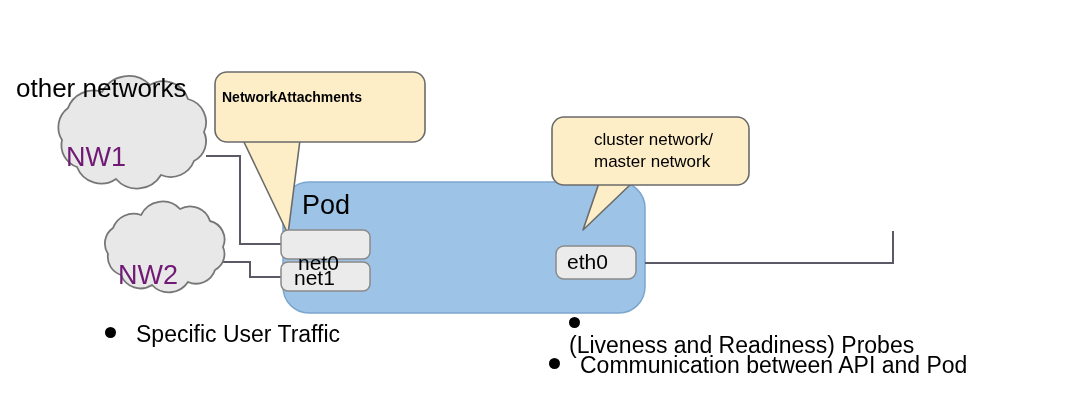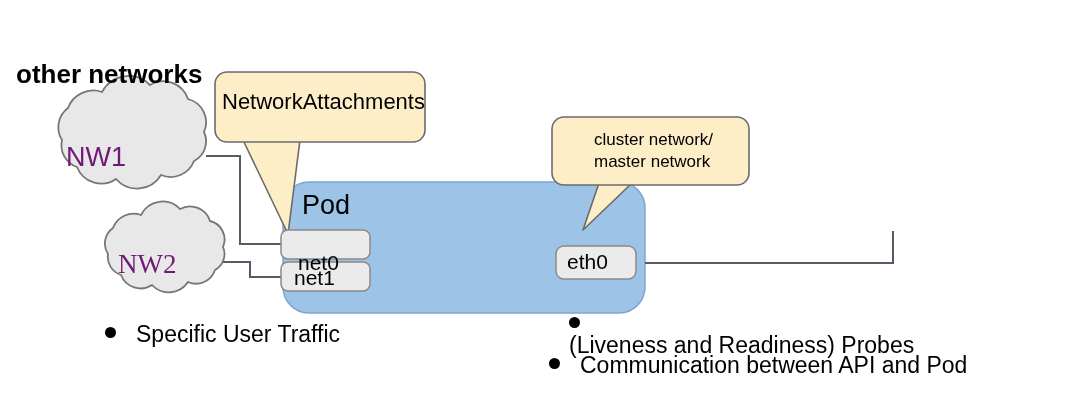--- a/index.html
+++ b/index.html
@@ -23,44 +23,44 @@
     height: 412px;
   }
   .txt {
     position: absolute;
     color: #000000;
     white-space: pre;
     line-height: 1.22;
   }
   .label-other-networks {
     left: 16px;
-    top: 59px;
+    top: 73px;
     font-size: 26px;
-    font-weight: bold;
   }
   .label-k8s-servers {
     left: 630px;
     top: 30px;
     font-size: 26px;
   }
   .label-pod {
     left: 302px;
     top: 189px;
     font-size: 27px;
   }
   .callout-text {
     position: absolute;
     color: #000000;
     white-space: pre;
     line-height: 1.3;
   }
   .na-text {
     left: 222px;
     top: 88px;
-    font-size: 22px;
+    font-size: 14px;
+    font-weight: bold;
   }
   .cn-text {
     left: 562px;
     top: 129px;
     font-size: 17px;
     margin-left: 32px;
   }
   .iface-text {
     position: absolute;
     font-size: 21px;
@@ -70,21 +70,21 @@
   .net0-text { left: 298px; top: 234px; margin-top: 17px; }
   .net1-text { left: 294px; top: 266px; }
   .eth0-text { left: 567px; top: 250px; }
   .cloud-text {
     position: absolute;
     font-size: 27px;
     color: #701a75;
     white-space: pre;
   }
   .nw1-text { left: 66px; top: 142px; }
-  .nw2-text { left: 118px; top: 249px; font-family: Liberation Serif, serif; }
+  .nw2-text { left: 118px; top: 260px; }
   .bullet-row {
     position: absolute;
     display: flex;
     align-items: baseline;
   }
   .bullet-dot {
     width: 11px;
     height: 11px;
     border-radius: 50%;
     background: #000000;

